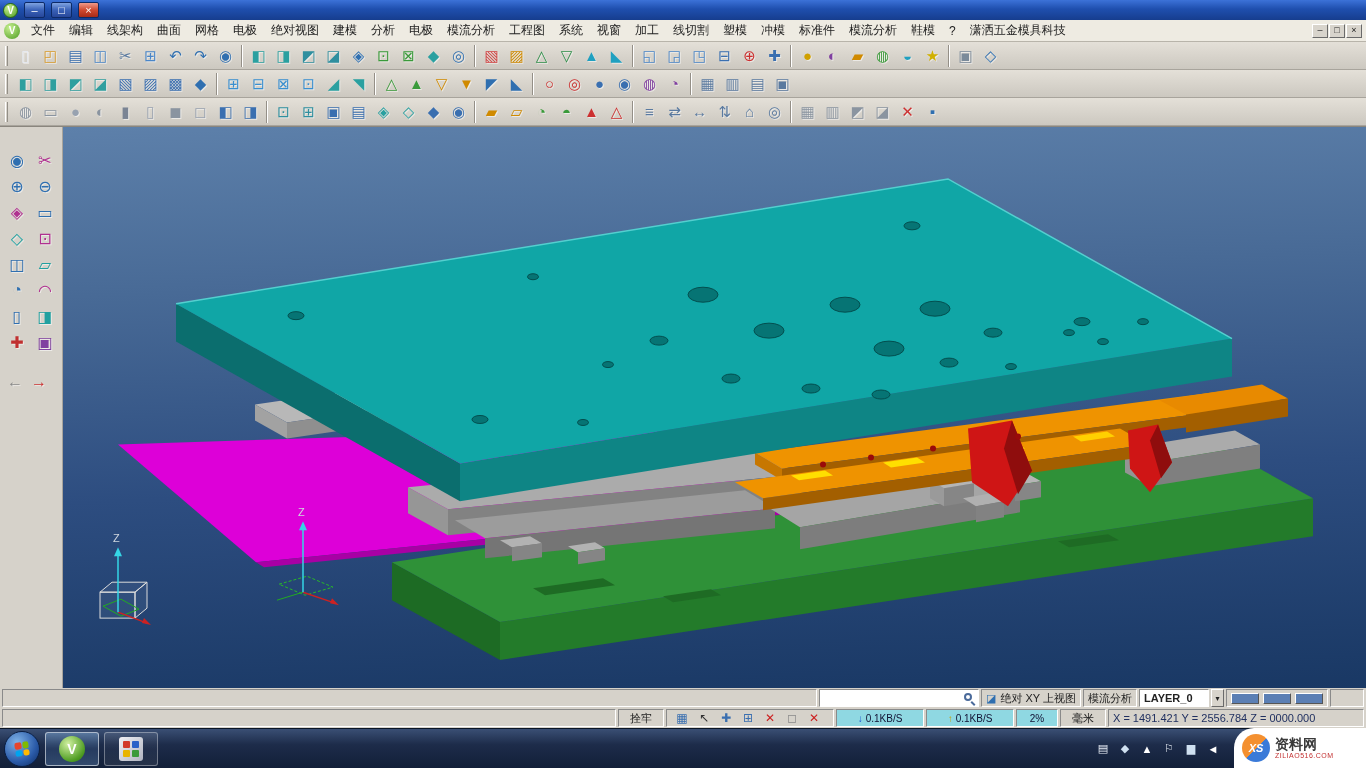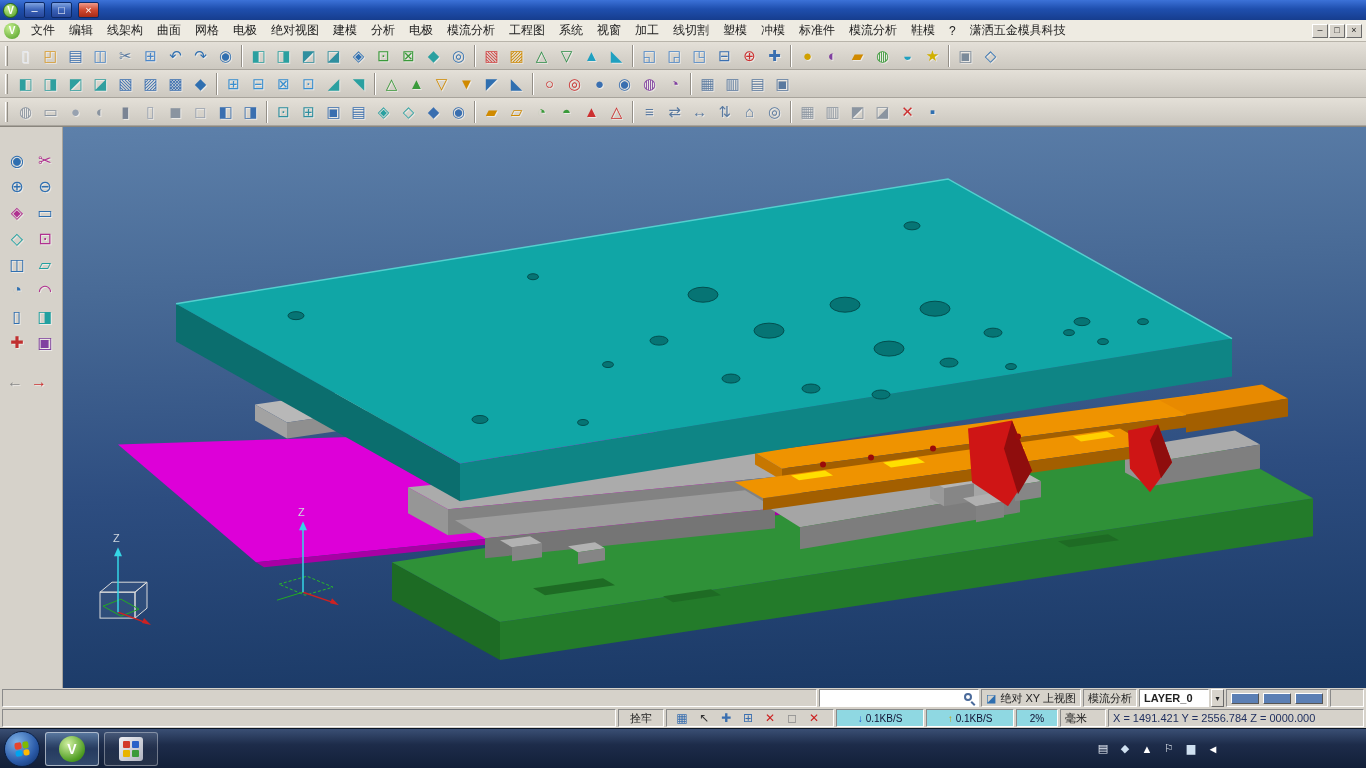--- a/index.html
+++ b/index.html
@@ -49,21 +49,21 @@
 .viewicon{color:#2f6fb0;font-size:11px;margin-right:4px}
 .combo{background:#fff;font-weight:bold;width:70px}
 .drop{width:13px;background:#d8d4cc;border:1px solid;border-color:#fff #6a6a6a #6a6a6a #fff;display:flex;align-items:center;justify-content:center;font-size:8px;color:#222}
 .swatchpanel{gap:4px}
 .swatch{width:28px;height:11px;background:#5b7fb4;border:1px solid;border-color:#fff #555 #555 #fff;display:inline-block}
 .sbi{width:22px;height:15px;display:flex;align-items:center;justify-content:center;font-size:12px}
 .speed{width:88px;background:#8fd8e2;gap:3px;font-size:10px;color:#113;justify-content:center}
 .speed .dn{color:#1a4fd0;font-weight:bold}
 .speed .up{color:#c8a000;font-weight:bold}
 .pct{width:42px;background:#8fd8e2;justify-content:center;font-size:10px;color:#113}
-.units{width:46px;justify-content:flex-start}
+.units{width:46px;justify-content:center}
 .coords{width:256px;color:#203060}
 
 
 .taskbar{height:40px;background:linear-gradient(#3a4f74,#1d2c4a 40%,#121f38);border-top:1px solid #0a1526;display:flex;align-items:center;padding:0 4px;position:relative;flex:0 0 auto}
 .orb{width:36px;height:36px;border-radius:50%;background:radial-gradient(circle at 35% 30%,#7fb3e8,#2a5aa8 60%,#0d2a5e);border:1px solid #0a1f44;display:flex;align-items:center;justify-content:center;flex:0 0 auto}
 .flag{width:14px;height:14px;display:grid;grid-template-columns:1fr 1fr;grid-template-rows:1fr 1fr;gap:1px;transform:rotate(-8deg)}
 .flag i{border-radius:35% 35% 35% 35%}
 .flag .f1{background:#e8452c}.flag .f2{background:#7fba00}.flag .f3{background:#00a4ef}.flag .f4{background:#ffb900}
 .taskbtn{width:54px;height:34px;border:1px solid rgba(255,255,255,.35);border-radius:3px;background:linear-gradient(rgba(255,255,255,.10),rgba(255,255,255,.03) 50%,rgba(255,255,255,.08));display:flex;align-items:center;justify-content:center;margin-left:5px}
 .taskbtn.active{background:linear-gradient(rgba(160,210,255,.35),rgba(90,140,210,.18) 50%,rgba(130,180,240,.28));border-color:rgba(255,255,255,.55)}
@@ -491,15 +491,22 @@
         </span>
     </div>
     <div class="tray">
         <span class="trayi" style="color: rgb(232, 238, 246);">▤</span>
         <span class="trayi" style="color: rgb(207, 224, 240);">◆</span>
         <span class="trayi" style="color: rgb(255, 255, 255);">▲</span>
         <span class="trayi" style="color: rgb(232, 238, 246);">⚐</span>
         <span class="trayi" style="color: rgb(207, 224, 240);">▆</span>
         <span class="trayi" style="color: rgb(255, 255, 255);">◄</span>
       </div>
+    <div class="watermark">
+      <span class="wmlogo">XS</span>
+      <span class="wmtext">
+        <span class="wmtitle">资料网</span>
+        <span class="wmsub">ZILIAO516.COM</span>
+      </span>
+    </div>
   </div>
 
 </div>
 
 </body></html>

